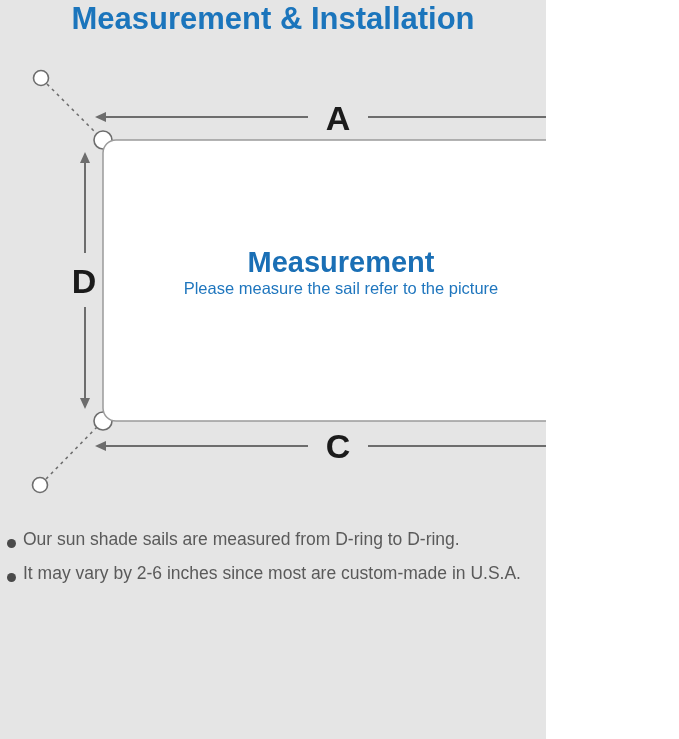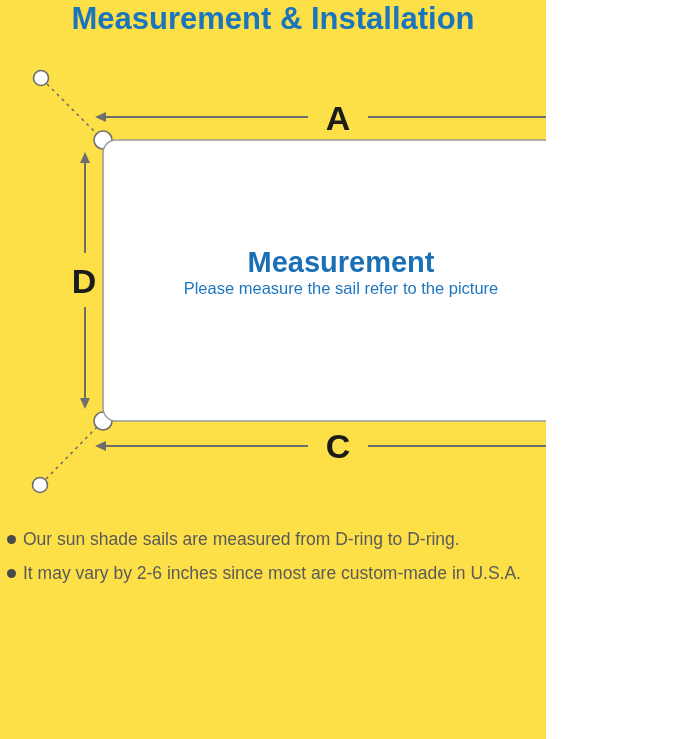--- a/index.html
+++ b/index.html
@@ -5,21 +5,21 @@
   html, body {
     margin: 0;
     padding: 0;
     background: #ffffff;
     font-family: "Liberation Sans", sans-serif;
   }
   .page {
     position: relative;
     width: 546px;
     height: 739px;
-    background: #fde047;
+    background: #e5e5e5;
     overflow: hidden;
   }
   .page-title {
     position: absolute;
     top: 0;
     left: 0;
     width: 100%;
     margin: 0;
     text-align: center;
     font-size: 31px;
@@ -55,21 +55,21 @@
     top: 527px;
     left: 0;
     width: 679px;
     margin: 0;
     padding: 0 6px 0 7px;
     list-style: none;
     box-sizing: border-box;
   }
   .notes li {
     display: flex;
-    align-items: flex-start;
+    align-items: center;
     margin: 0 0 9px 0;
     color: #5a5a5a;
     font-size: 17.5px;
     line-height: 25px;
   }
   .bullet {
     flex: 0 0 auto;
     width: 9px;
     height: 9px;
     margin: 8px 7px 0 0;

